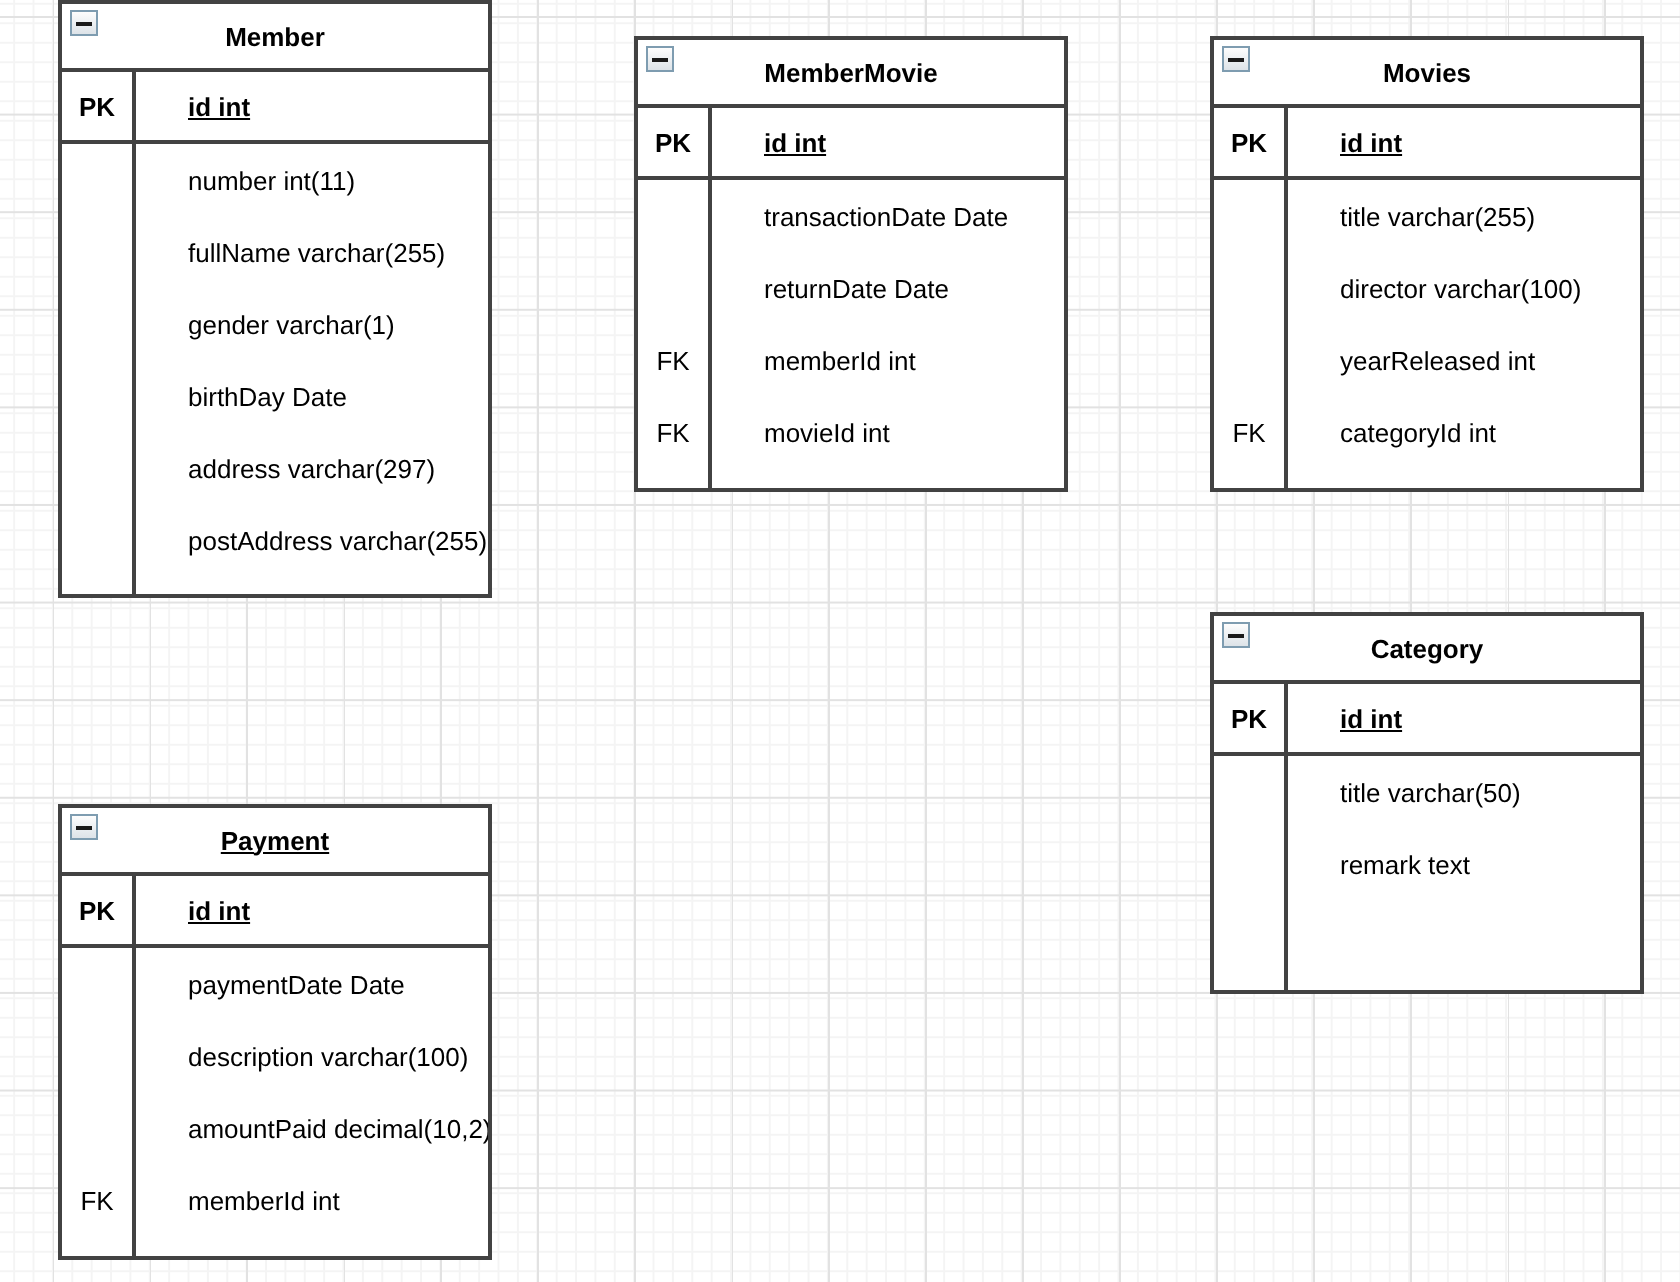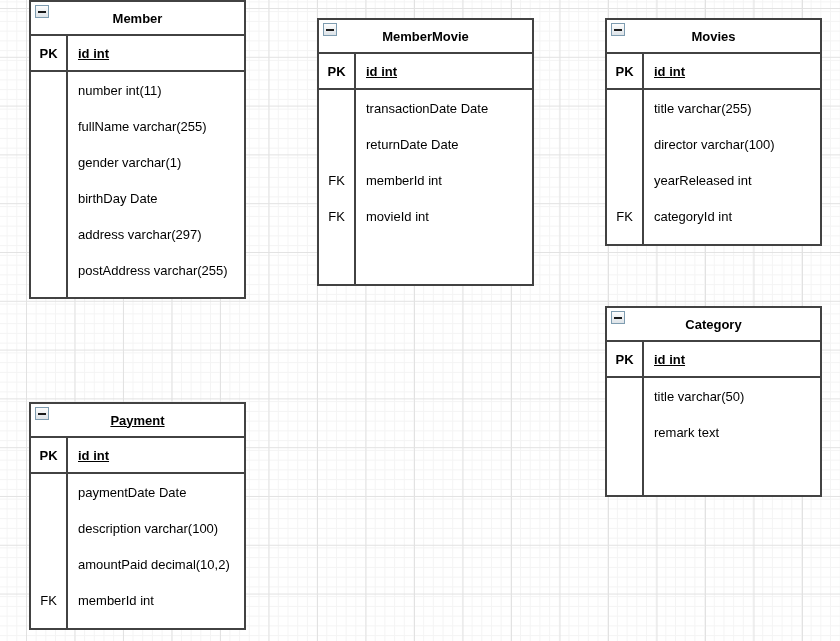--- a/index.html
+++ b/index.html
@@ -75,21 +75,21 @@
   .er-row.pk-row { border-bottom: 2px solid var(--stroke, #424242); }
   .cell { display: flex; align-items: center; }
   .cell.key {
     width: 35px;
     flex: none;
     justify-content: center;
     white-space: nowrap;
   }
   .cell.label {
     flex: 1;
-    padding-left: 12px;
+    padding-left: 28px;
     white-space: nowrap;
   }
   .pk-row .cell.key { font-weight: bold; }
   .pk-row .cell.label { font-weight: bold; text-decoration: underline; }
 </style>
 </head>
 <body>
 
 <div class="canvas" id="canvas">
 
@@ -127,21 +127,21 @@
             <div class="cell key"></div>
             <div class="cell label">address varchar(297)</div>
           </div>
           <div class="er-row">
             <div class="cell key"></div>
             <div class="cell label">postAddress varchar(255)</div>
           </div>
         </div>
       </div>
     </div>
-    <div class="er-table" style="left: 317px; top: 18px; width: 217px; height: 268px;">
+    <div class="er-table" style="left: 317px; top: 18px; width: 217px; height: 228px;">
       <div class="er-header">
         <span class="collapse-btn">
           <span class="minus-glyph"></span>
         </span>
         <span class="er-title">MemberMovie</span>
       </div>
       <div class="er-body">
         <div class="col-divider"></div>
         <div class="rows">
           <div class="er-row pk-row">

